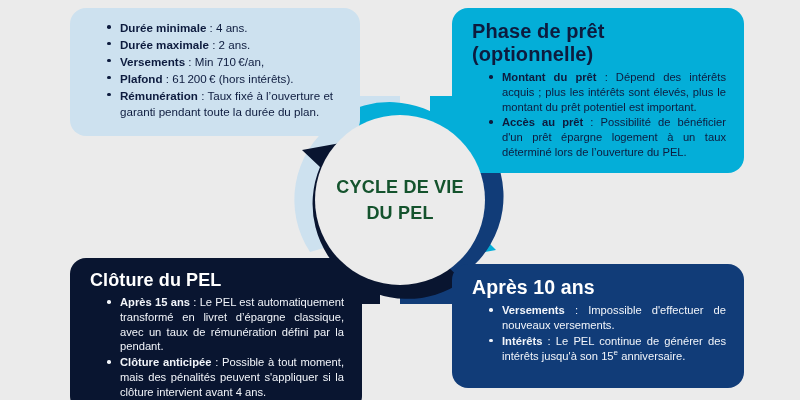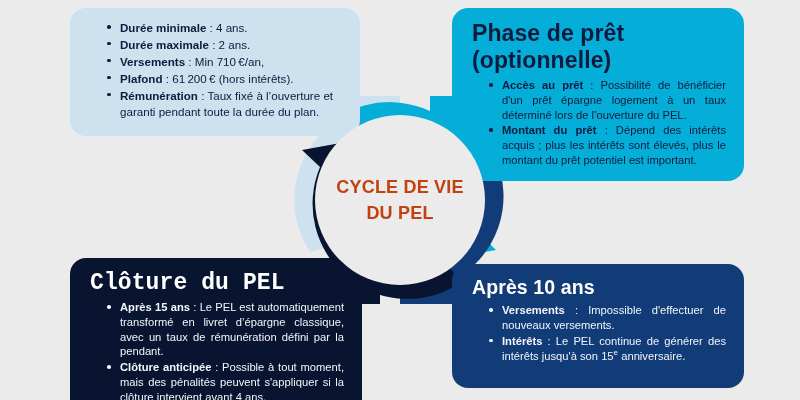--- a/index.html
+++ b/index.html
@@ -36,44 +36,44 @@
     background:#cde1ef;color:#0d1b3e;padding:12px 16px 10px 20px;
   }
   #card-epargne h2{font-size:20px;}
   #card-epargne li{text-align:left;font-size:11.6px;line-height:1.38;}
 
   
   #card-pret{
     left:452px;top:8px;width:292px;min-height:134px;
     background:#04aed8;color:#0d1b3e;padding:12px 18px 12px 20px;
   }
-  #card-pret h2{font-size:23px;}
+  #card-pret h2{font-size:20px;}
 
   
   #card-cloture{
     left:70px;top:258px;width:292px;min-height:130px;
     background:#091530;color:#f2f5fa;padding:12px 18px 12px 20px;
   }
-  #card-cloture h2{font-size:23px;color:#ffffff;font-family:Liberation Mono, monospace;}
+  #card-cloture h2{font-size:18px;color:#ffffff;}
 
   
   #card-apres{
     left:452px;top:264px;width:292px;min-height:124px;
     background:#113c78;color:#f2f5fa;padding:12px 18px 12px 20px;
   }
   #card-apres h2{font-size:19.5px;color:#ffffff;}
 
   
   #hub{
     position:absolute;z-index:4;
     left:315px;top:115px;width:170px;height:170px;
     border-radius:50%;background:#ebebeb;
     display:flex;flex-direction:column;
     align-items:center;justify-content:center;
-    color:#c2410c;text-align:right;
+    color:#14532d;text-align:right;
   }
   #hub .l{font-size:18px;font-weight:bold;letter-spacing:.2px;line-height:1.45;}
   sup{font-size:.72em;vertical-align:super;}
 </style>
 </head>
 <body>
 
 <div id="stage">
 
   <svg id="ring-svg" viewBox="0 0 800 400">
@@ -135,22 +135,22 @@
       <li><b>Durée maximale</b><span> : 2 ans.</span></li>
       <li><b>Versements</b><span> : Min 710 €/an,</span></li>
       <li><b>Plafond</b><span> : 61 200 € (hors intérêts).</span></li>
       <li><b>Rémunération</b><span> : Taux fixé à l’ouverture et garanti pendant toute la durée du plan.</span></li>
     </ul>
   </div>
 
   <div class="card" id="card-pret">
     <h2>Phase de prêt (optionnelle)</h2>
     <ul>
+      <li><b>Montant du prêt</b><span> : Dépend des intérêts acquis ; plus les intérêts sont élevés, plus le montant du prêt potentiel est important.</span></li>
       <li><b>Accès au prêt</b><span> : Possibilité de bénéficier d'un prêt épargne logement à un taux déterminé lors de l’ouverture du PEL.</span></li>
-      <li><b>Montant du prêt</b><span> : Dépend des intérêts acquis ; plus les intérêts sont élevés, plus le montant du prêt potentiel est important.</span></li>
     </ul>
   </div>
 
   <div class="card" id="card-cloture">
     <h2>Clôture du PEL</h2>
     <ul>
       <li><b>Après 15 ans</b><span> : Le PEL est automatiquement transformé en livret d’épargne classique, avec un taux de rémunération défini par la pendant.</span></li>
       <li><b>Clôture anticipée</b><span> : Possible à tout moment, mais des pénalités peuvent s'appliquer si la clôture intervient avant 4 ans.</span></li>
     </ul>
   </div>

